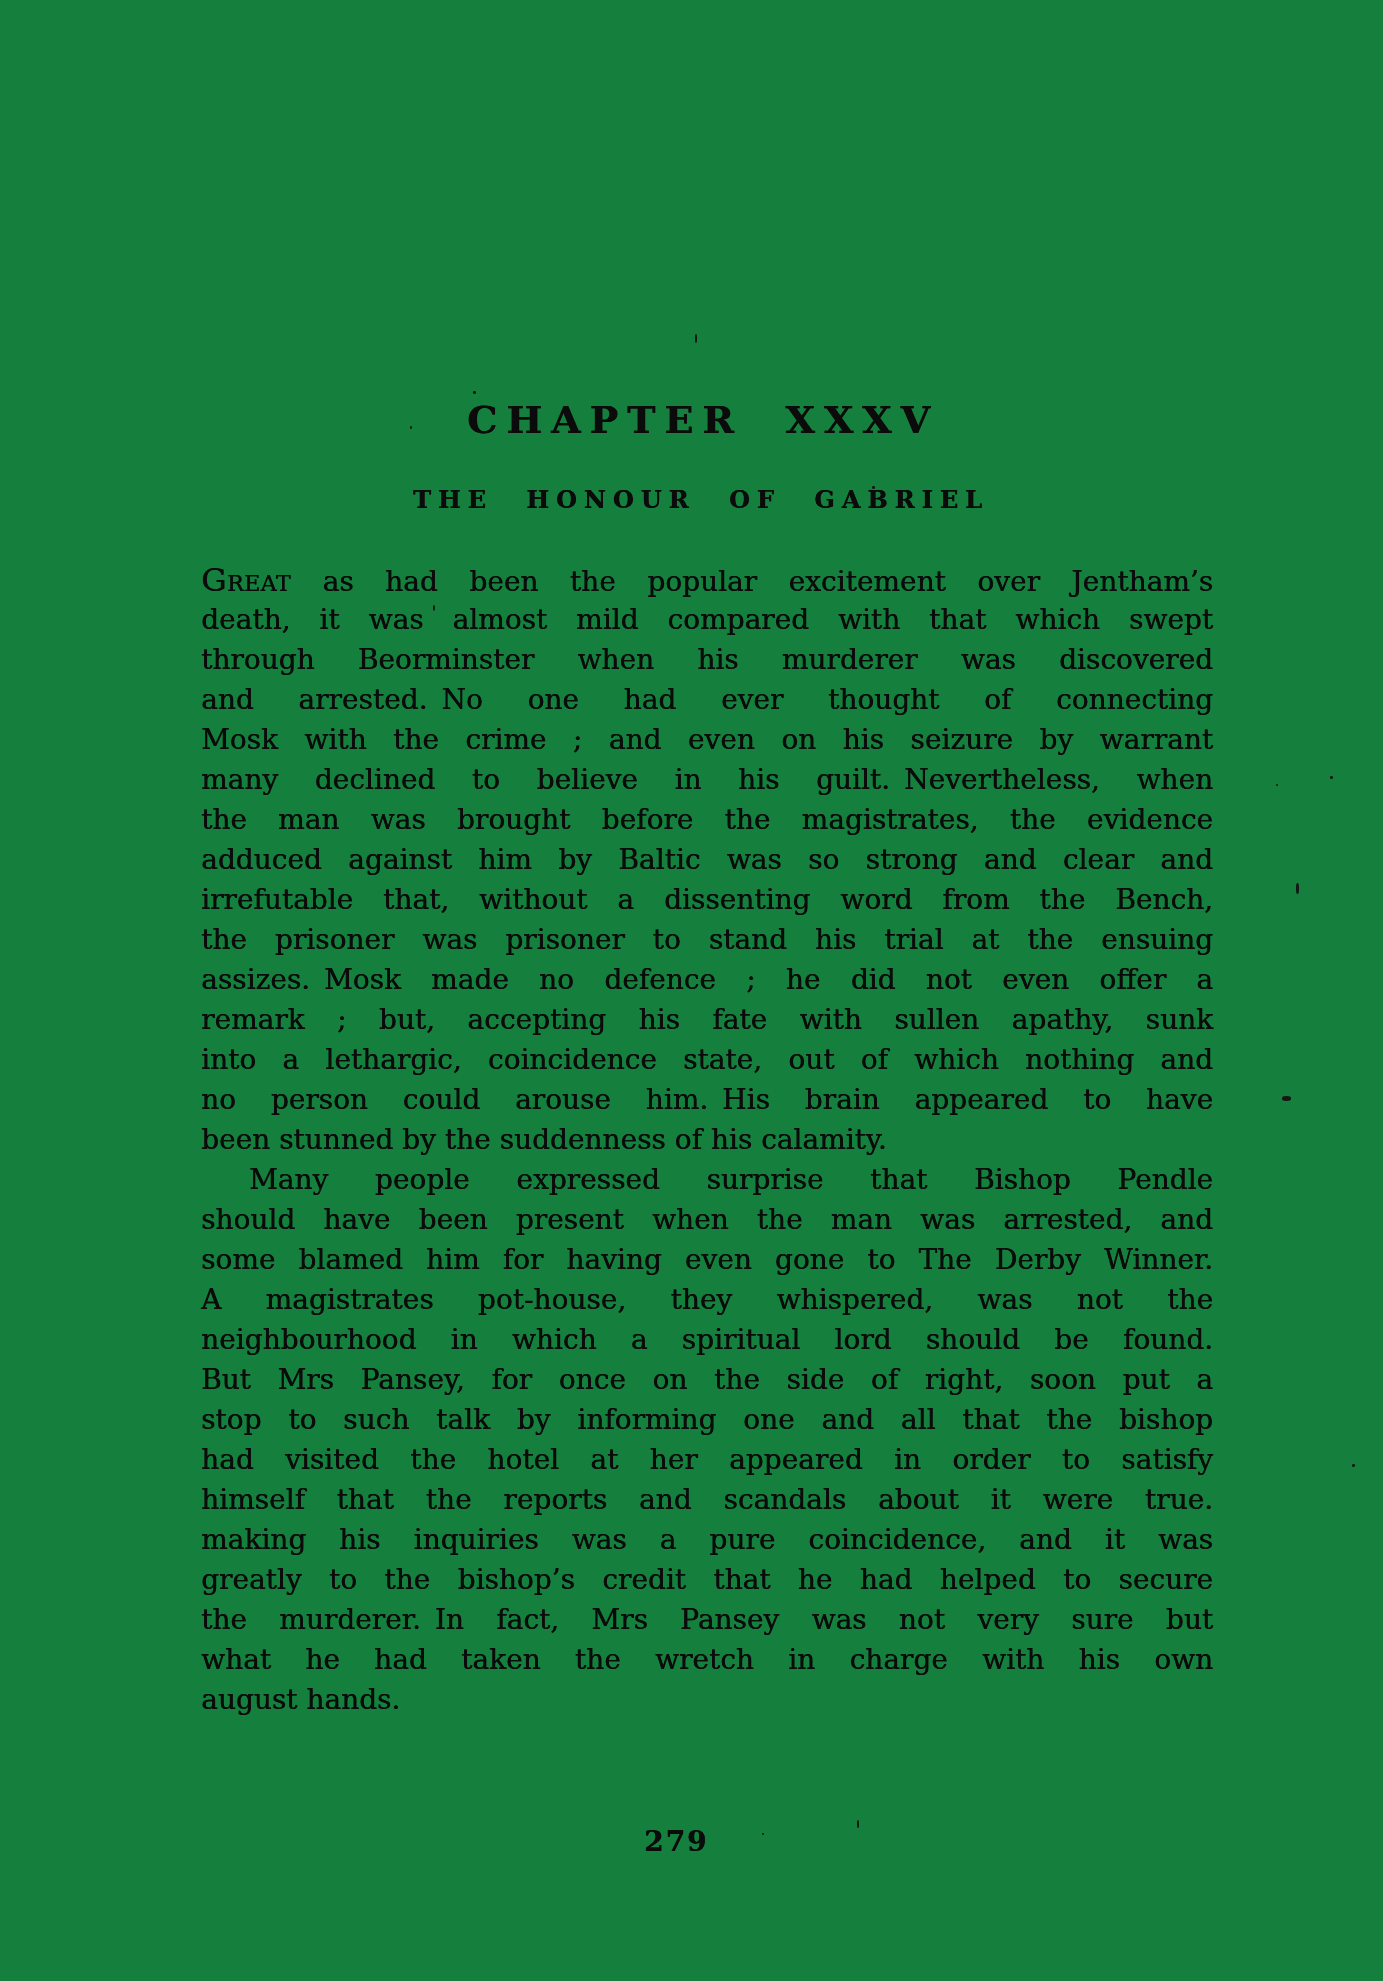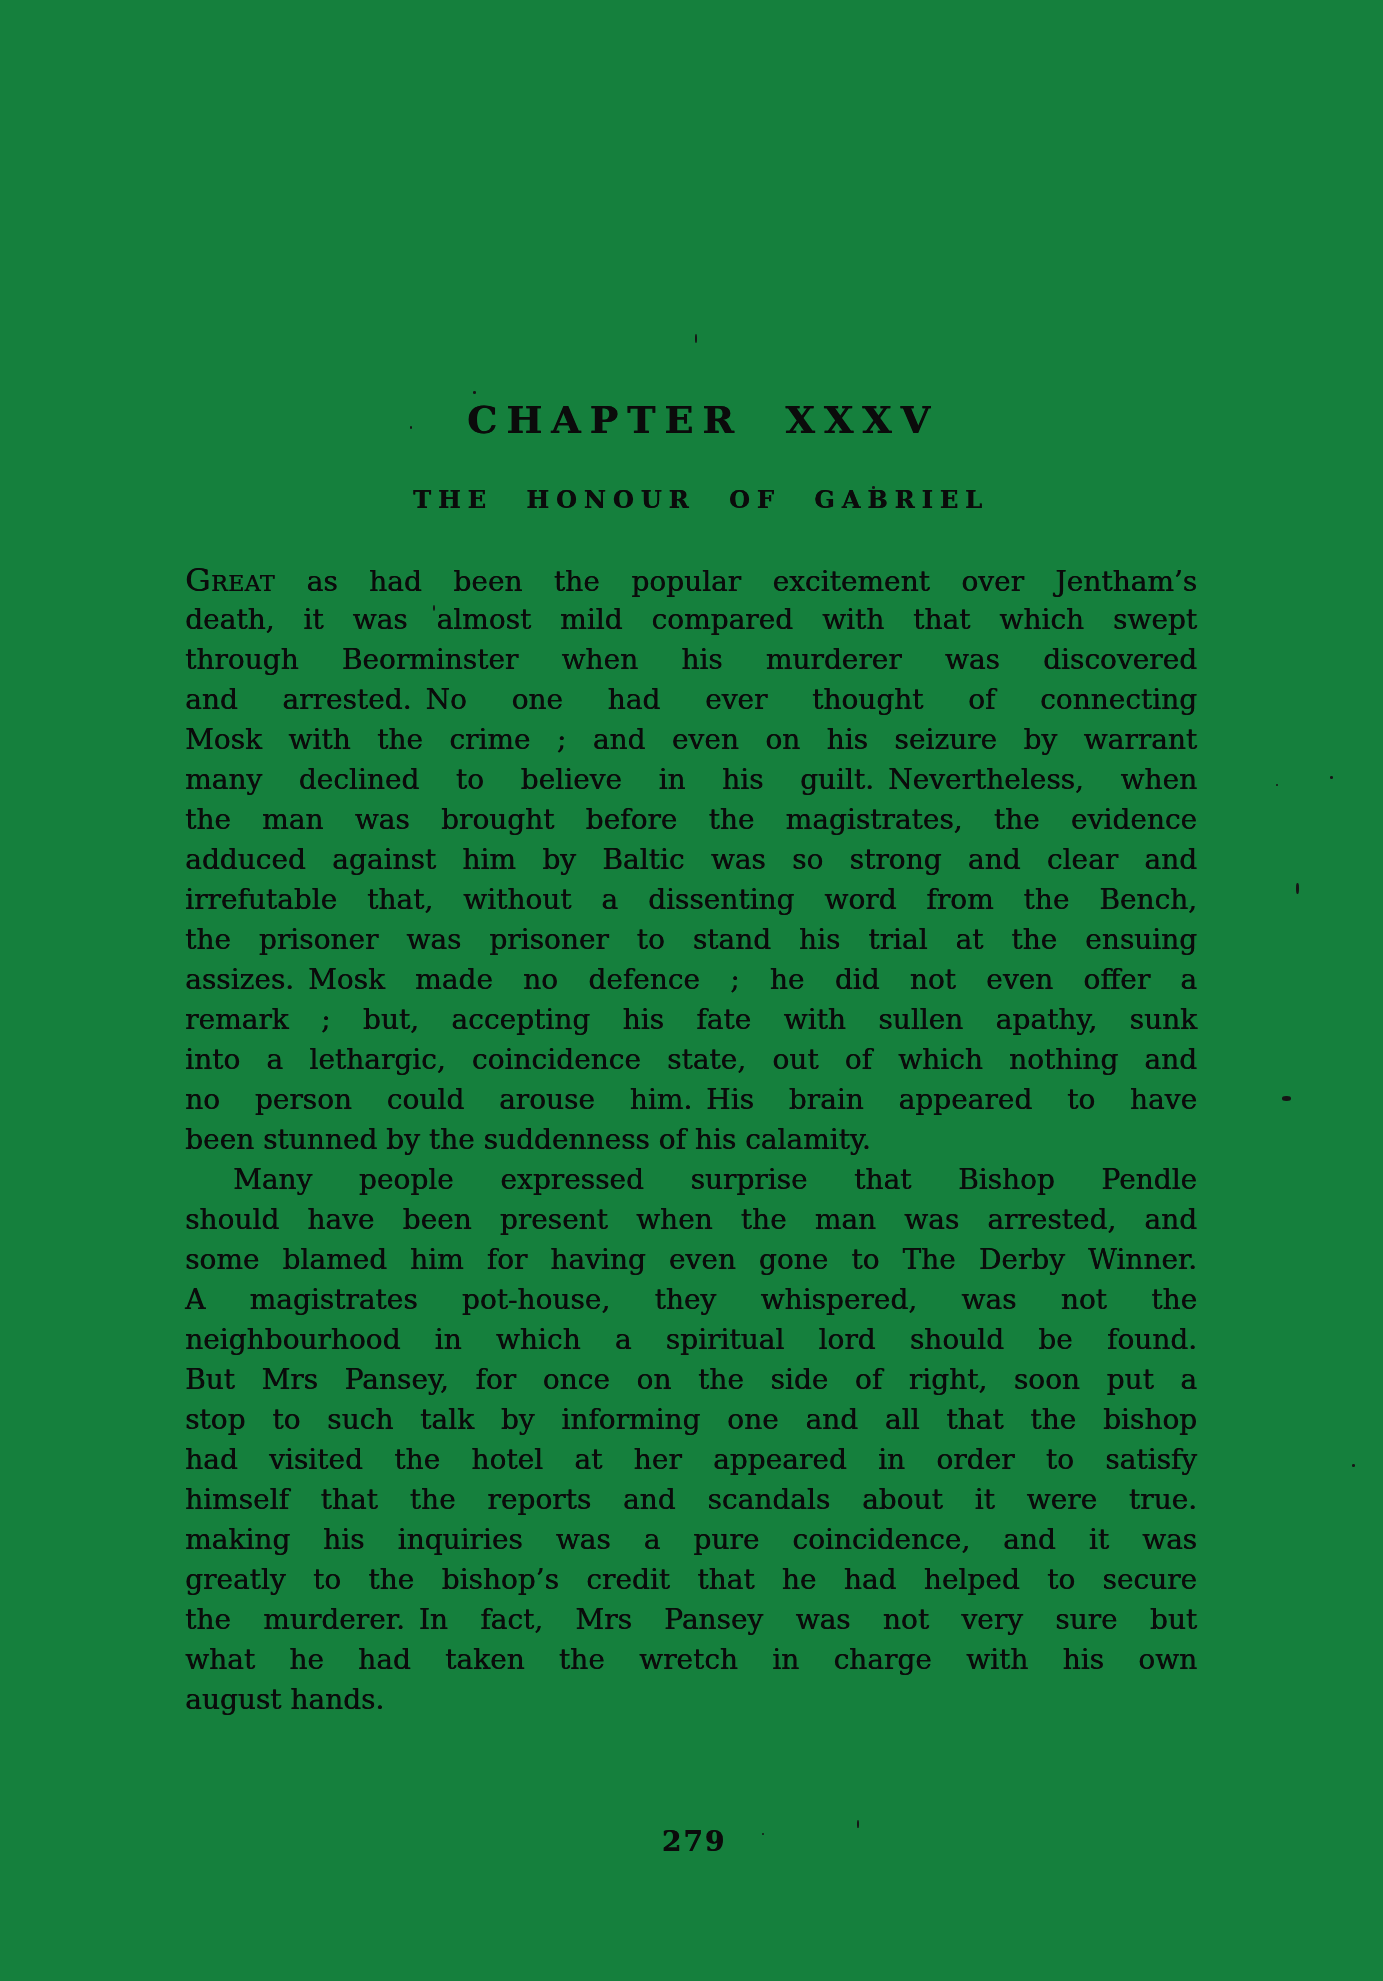--- a/index.html
+++ b/index.html
@@ -33,21 +33,21 @@
     font-size: 24px;
     font-weight: bold;
     letter-spacing: 7px;
     word-spacing: 18px;
     line-height: 40px;
     white-space: nowrap;
     transform: translateX(10px);
     text-shadow: 0.4px 0 0 currentColor;
   }
 
-  .body-text { top: 560px; font-size: 28px; }
+  .body-text { top: 560px; font-size: 28px; margin-left: 16px; }
   .line {
     height: 40px;
     line-height: 40px;
     white-space: nowrap;
     text-align: justify;
     text-align-last: justify;
     text-justify: inter-word;
     text-shadow: 0.45px 0 0 currentColor;
   }
   .line.end { text-align-last: left; }
@@ -56,21 +56,21 @@
     font-variant: small-caps;
     font-size: 1.14em;
     letter-spacing: 0.5px;
   }
 
   .page-number {
     position: absolute;
     top: 1824px;
     left: 644px;
     width: 100px;
-    text-align: center;
+    text-align: left;
     font-size: 28px;
     font-weight: bold;
     line-height: 36px;
     letter-spacing: 2px;
     text-shadow: 0.4px 0 0 currentColor;
   }
 
   .speck {
     position: absolute;
     background: #161616;

